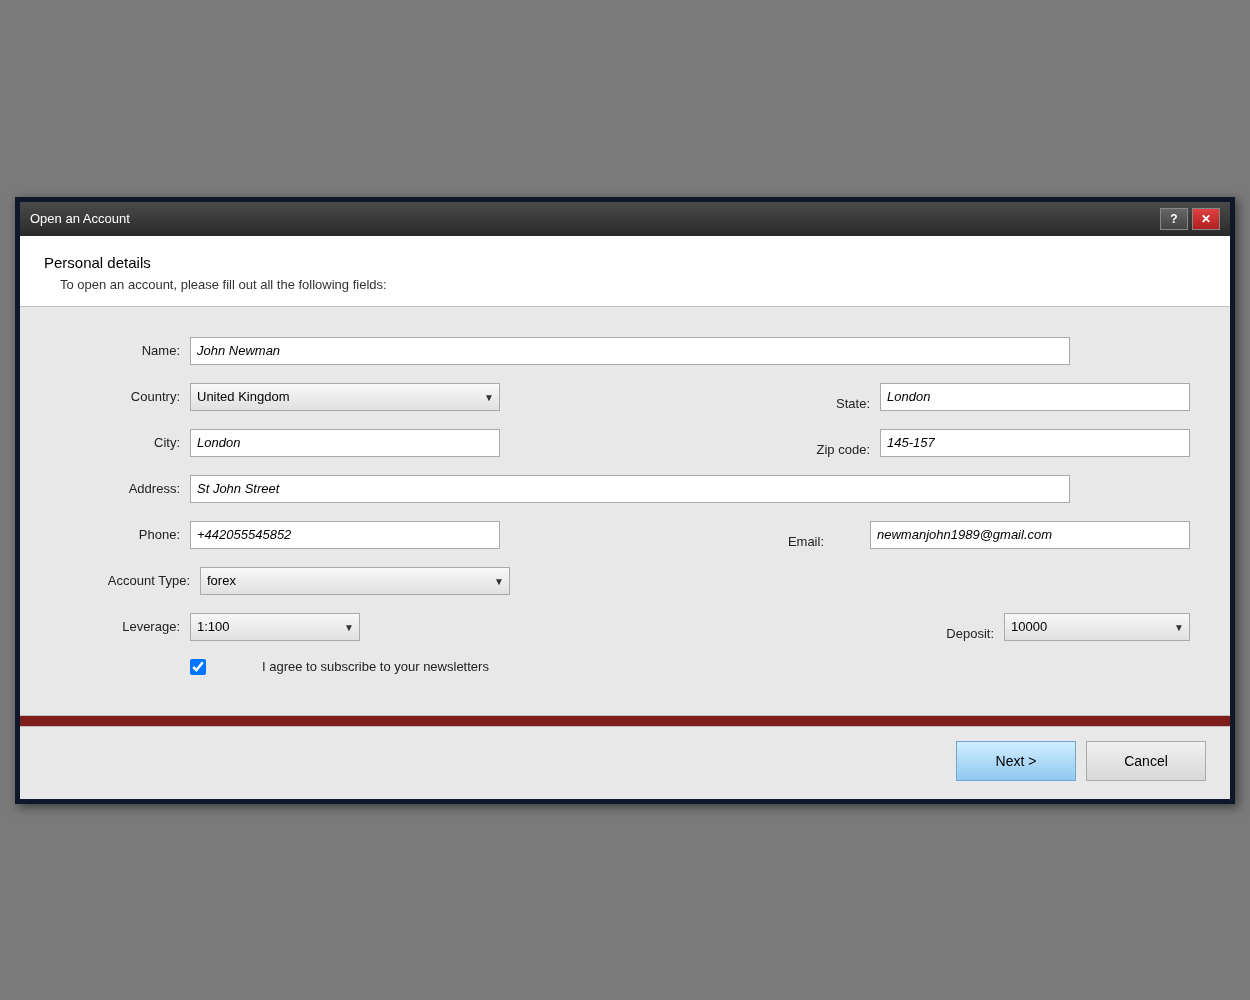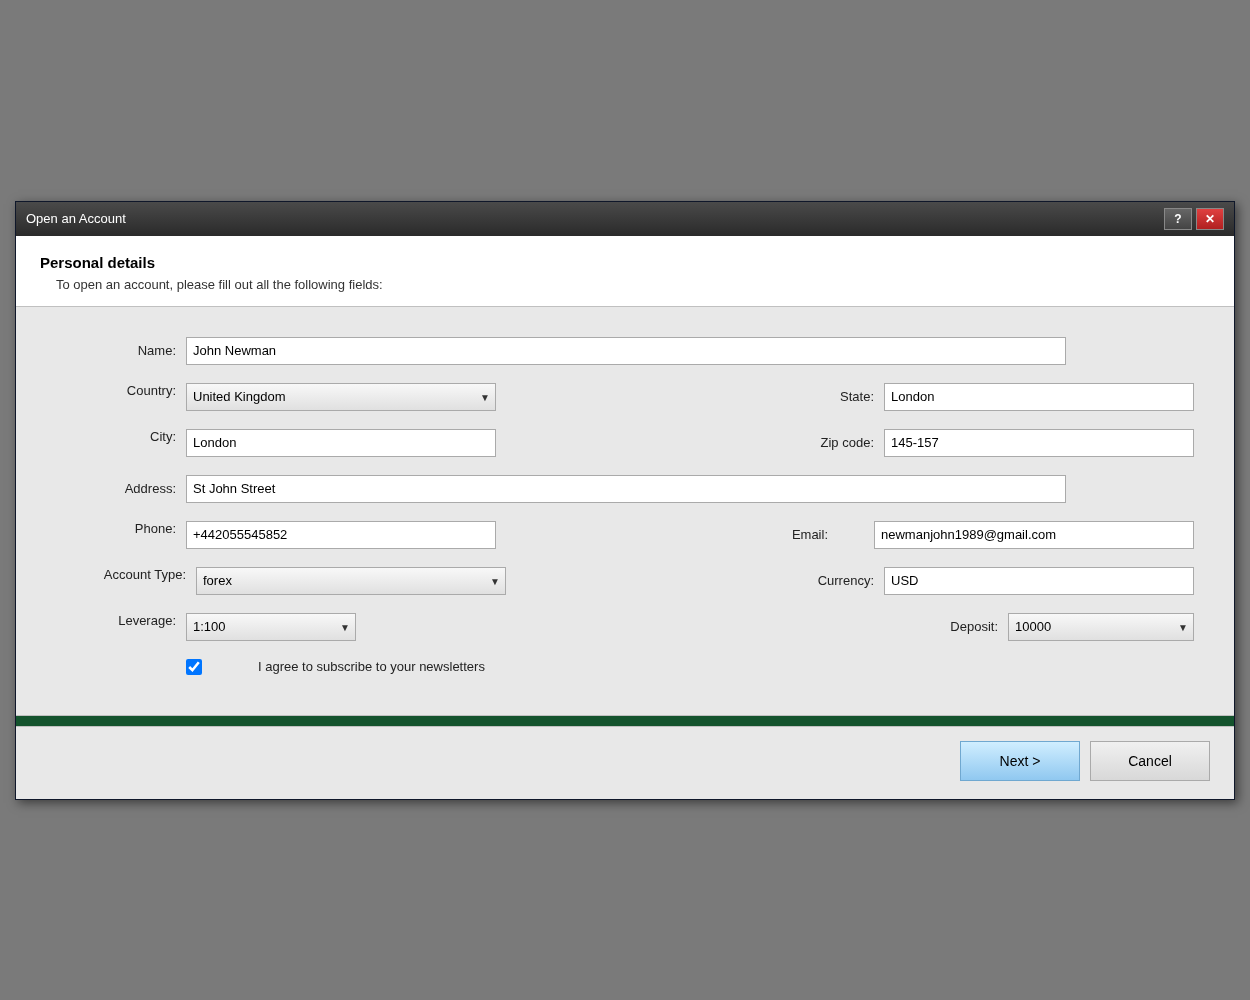--- a/index.html
+++ b/index.html
@@ -10,22 +10,22 @@
       align-items: center;
       justify-content: center;
       width: 1250px;
       height: 1000px;
       font-family: Arial, sans-serif;
       font-size: 13px;
     }
 
     .dialog {
       width: 1220px;
-      background: #14532d;
-      border: 1px solid #0f172a;
+      background: #7f1d1d;
+      border: 5px solid #0f172a;
       box-shadow: 3px 3px 10px rgba(0,0,0,0.5);
     }
 
     .titlebar {
       background: linear-gradient(to bottom, #4a4a4a, #2a2a2a);
       color: white;
       padding: 6px 10px;
       display: flex;
       align-items: center;
       justify-content: space-between;
@@ -65,21 +65,21 @@
     }
 
     .header-section {
       background: white;
       padding: 18px 24px 14px 24px;
       border-bottom: 1px solid #c0c0c0;
     }
 
     .header-title {
       font-size: 15px;
-      font-weight: bold;
+      font-weight: normal;
       color: #000;
       margin-bottom: 6px;
     }
 
     .header-subtitle {
       font-size: 13px;
       color: #333;
       margin-left: 16px;
     }
 
@@ -103,20 +103,21 @@
     }
 
     .form-input {
       height: 28px;
       border: 1px solid #aaa;
       background: white;
       padding: 3px 6px;
       font-size: 13px;
       color: #000;
       outline: none;
+      font-style: italic;
     }
 
     .input-wide {
       width: 880px;
     }
 
     .input-medium {
       width: 310px;
     }
 
@@ -147,26 +148,26 @@
       font-size: 10px;
       color: #333;
     }
 
     .select-medium {
       width: 310px;
     }
 
     .left-field {
       display: flex;
-      align-items: flex-start;
+      align-items: center;
     }
 
     .right-field {
       display: flex;
-      align-items: center;
+      align-items: flex-end;
       margin-left: auto;
     }
 
     .checkbox-row {
       display: flex;
       align-items: center;
       margin-bottom: 20px;
       margin-left: 130px;
     }
 
@@ -295,24 +296,20 @@
       <div class="left-field">
         <label class="form-label" style="min-width:130px;">Account Type:</label>
         <div class="select-wrapper">
           <select class="form-select select-medium">
             <option>forex</option>
             <option>stocks</option>
             <option>crypto</option>
           </select>
           <span class="select-arrow">▼</span>
         </div>
-      </div>
-      <div class="right-field">
-        <label class="form-label" style="min-width:90px;">Currency:</label>
-        <input type="text" class="form-input" style="width: 310px;" value="USD">
       </div>
     </div>
 
     <div class="form-row">
       <div class="left-field">
         <label class="form-label">Leverage:</label>
         <div class="select-wrapper">
           <select class="form-select" style="width:170px;">
             <option>1:10</option>
             <option>1:50</option>

